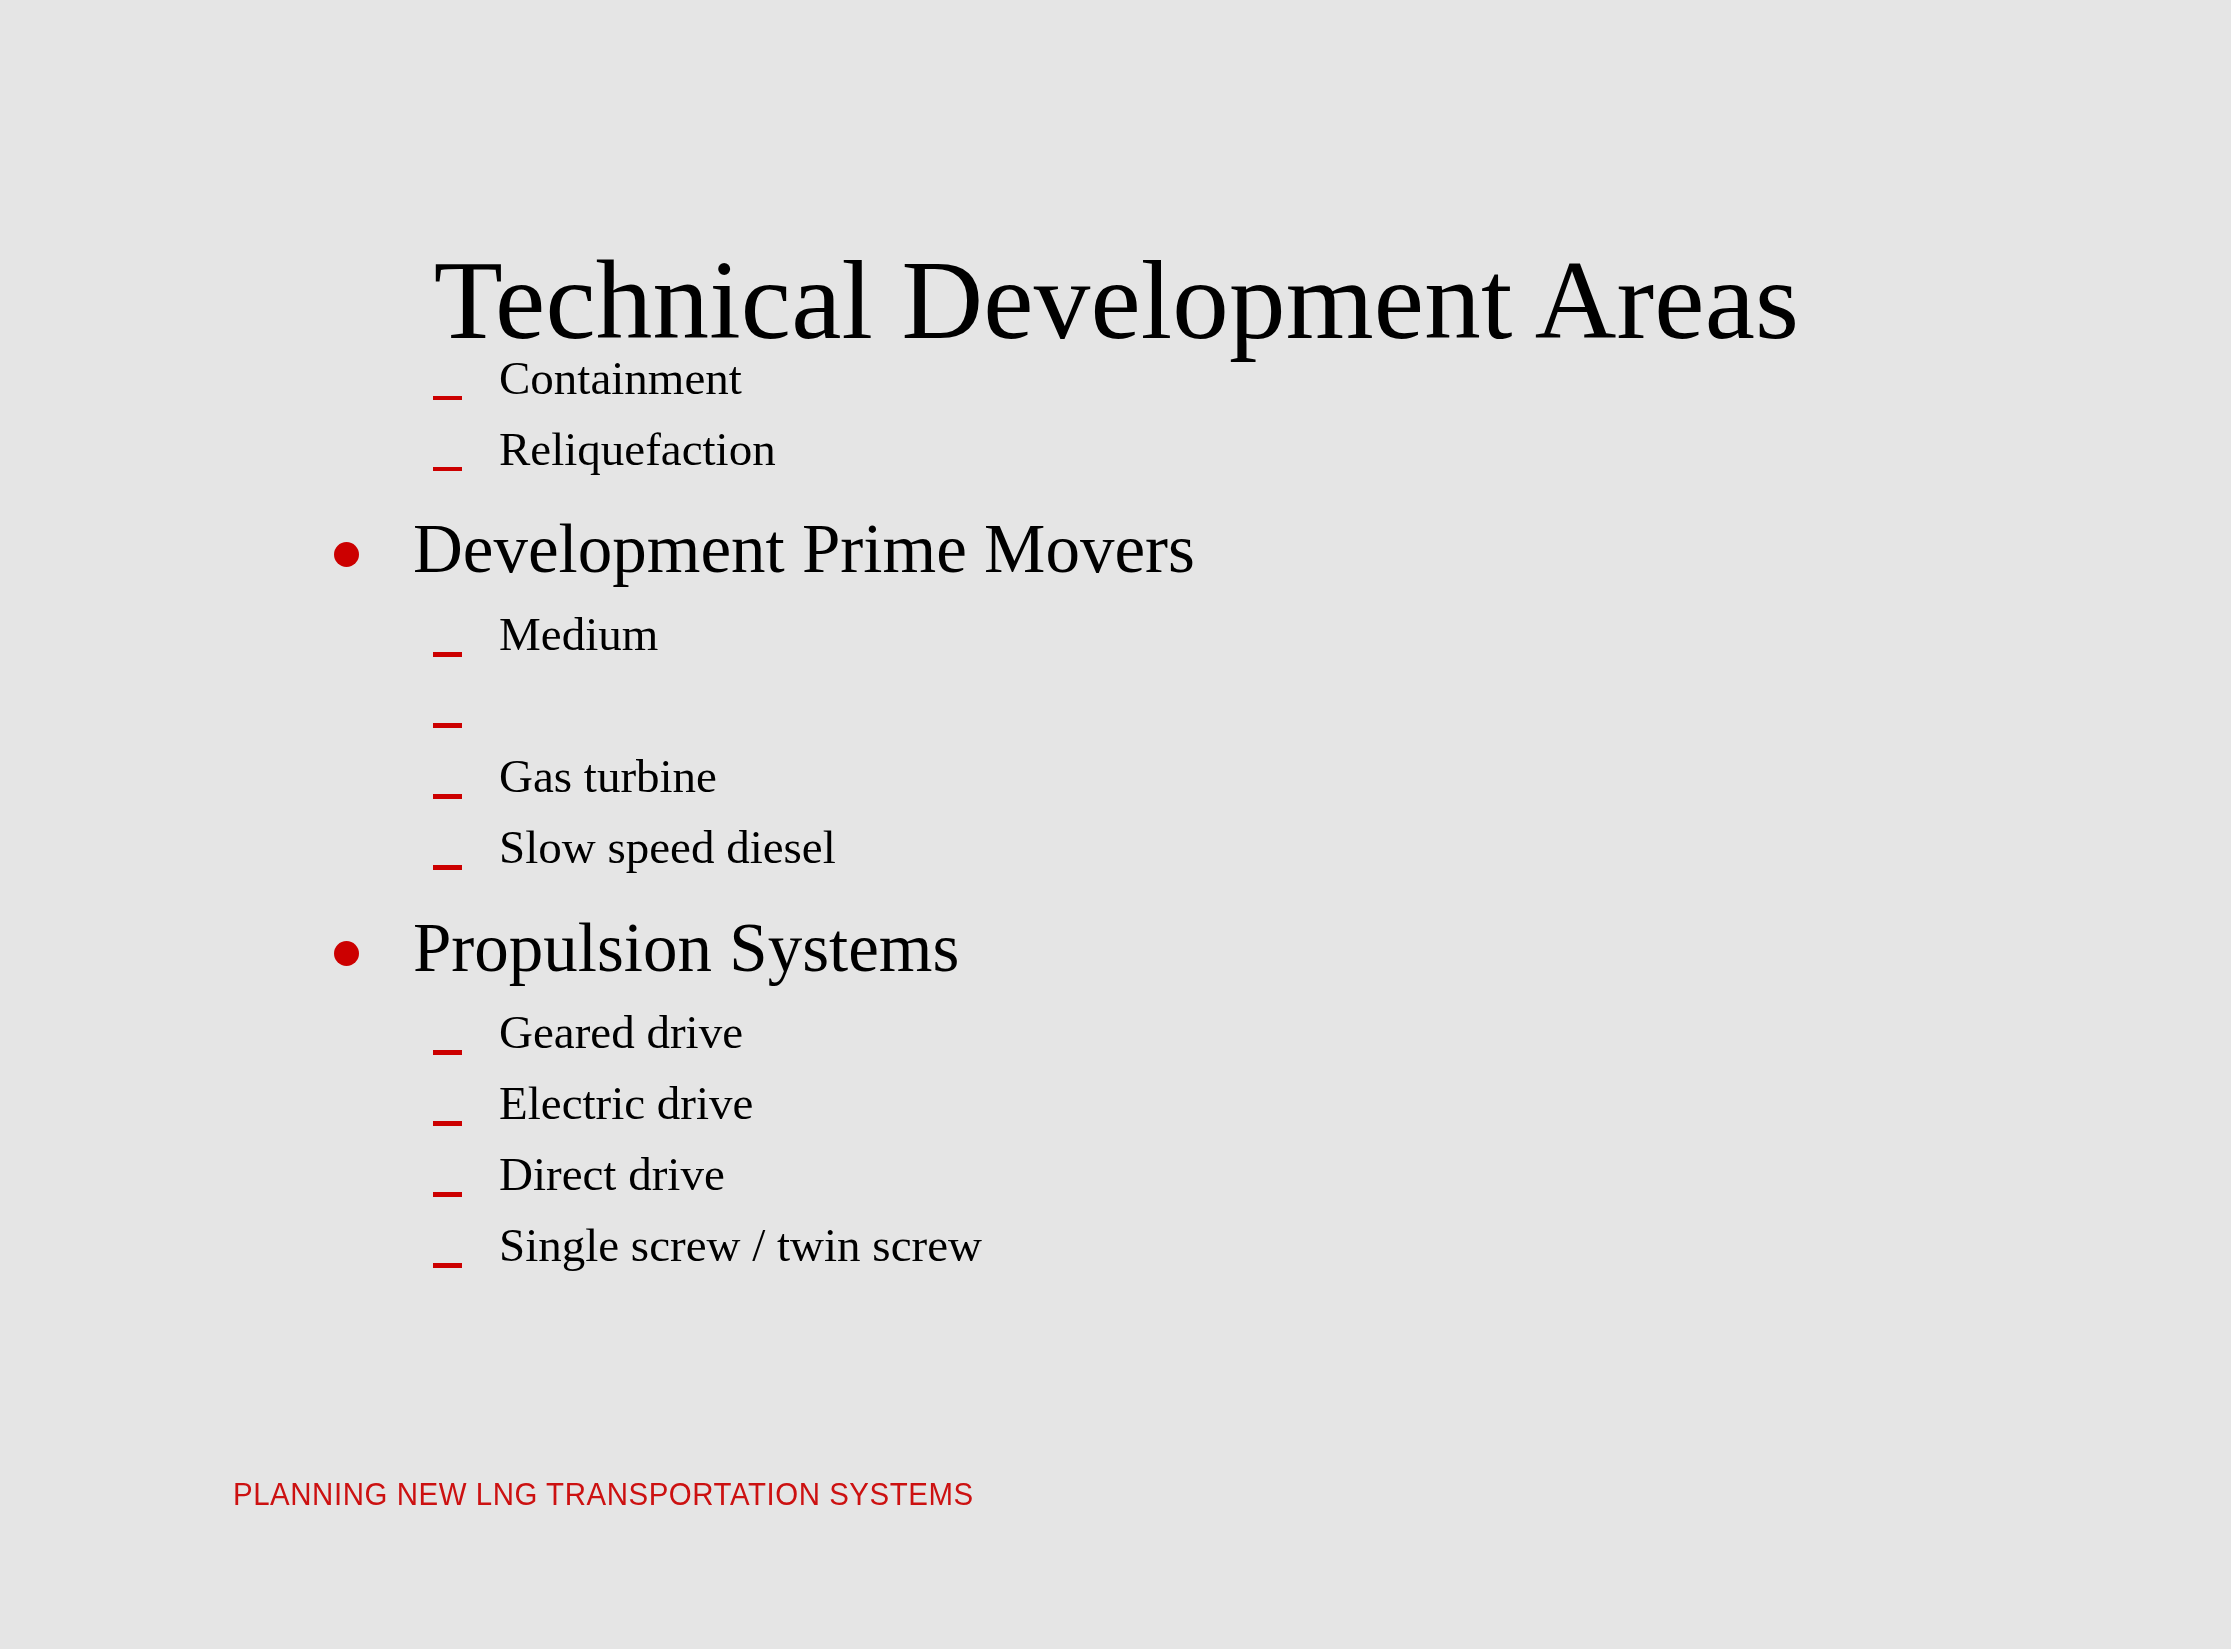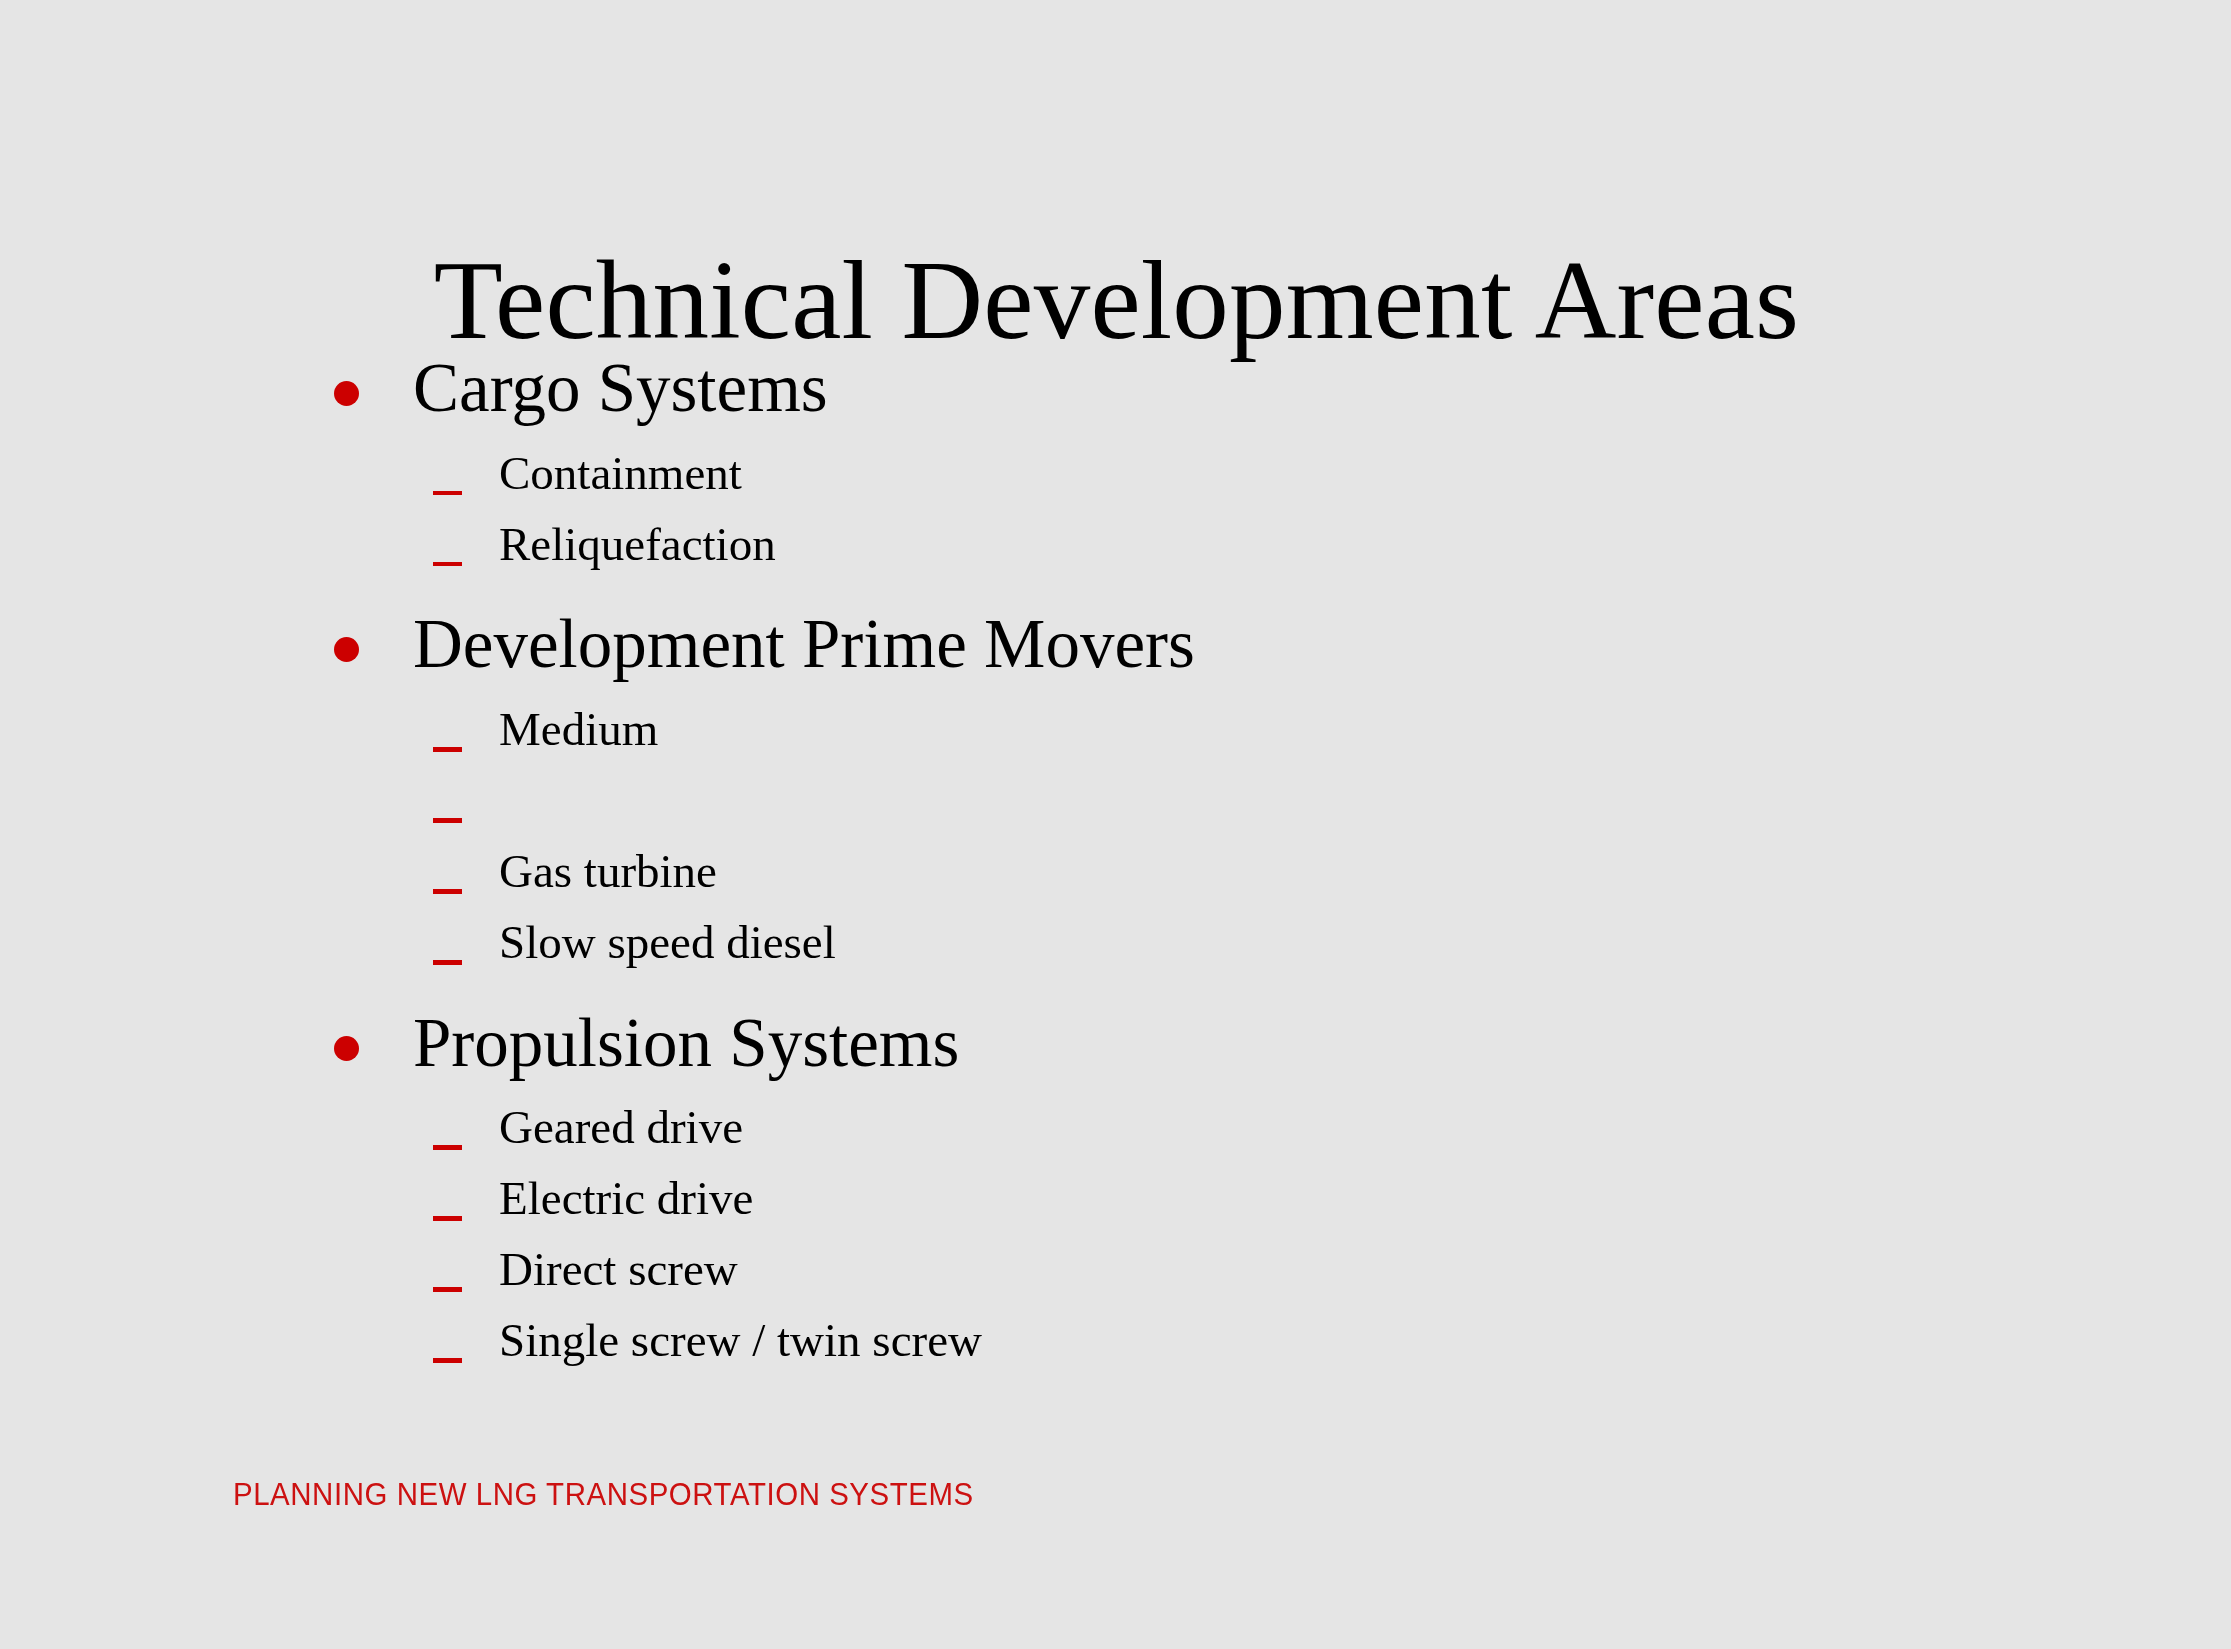--- a/index.html
+++ b/index.html
@@ -115,24 +115,20 @@
 </style>
 </head>
 <body>
 
 <div class="slide">
 
   <h1 class="slide-title">Technical Development Areas</h1>
 
   <div class="body-block">
 
-    <div class="lvl1">
-      <span class="bullet-dot"></span>
-      <span class="lvl1-text">Cargo Systems</span>
-    </div>
     <div class="lvl2">
       <span class="bullet-dash"></span>
       <span class="lvl2-text">Containment</span>
     </div>
     <div class="lvl2">
       <span class="bullet-dash"></span>
       <span class="lvl2-text">Reliquefaction</span>
     </div>
 
     <div class="group-gap"></div>
@@ -166,21 +162,21 @@
     <div class="lvl2">
       <span class="bullet-dash"></span>
       <span class="lvl2-text">Geared drive</span>
     </div>
     <div class="lvl2">
       <span class="bullet-dash"></span>
       <span class="lvl2-text">Electric drive</span>
     </div>
     <div class="lvl2">
       <span class="bullet-dash"></span>
-      <span class="lvl2-text">Direct screw</span>
+      <span class="lvl2-text">Direct drive</span>
     </div>
     <div class="lvl2">
       <span class="bullet-dash"></span>
       <span class="lvl2-text">Single screw / twin screw</span>
     </div>
 
   </div>
 
   <div class="footer">PLANNING NEW LNG TRANSPORTATION SYSTEMS</div>
 

